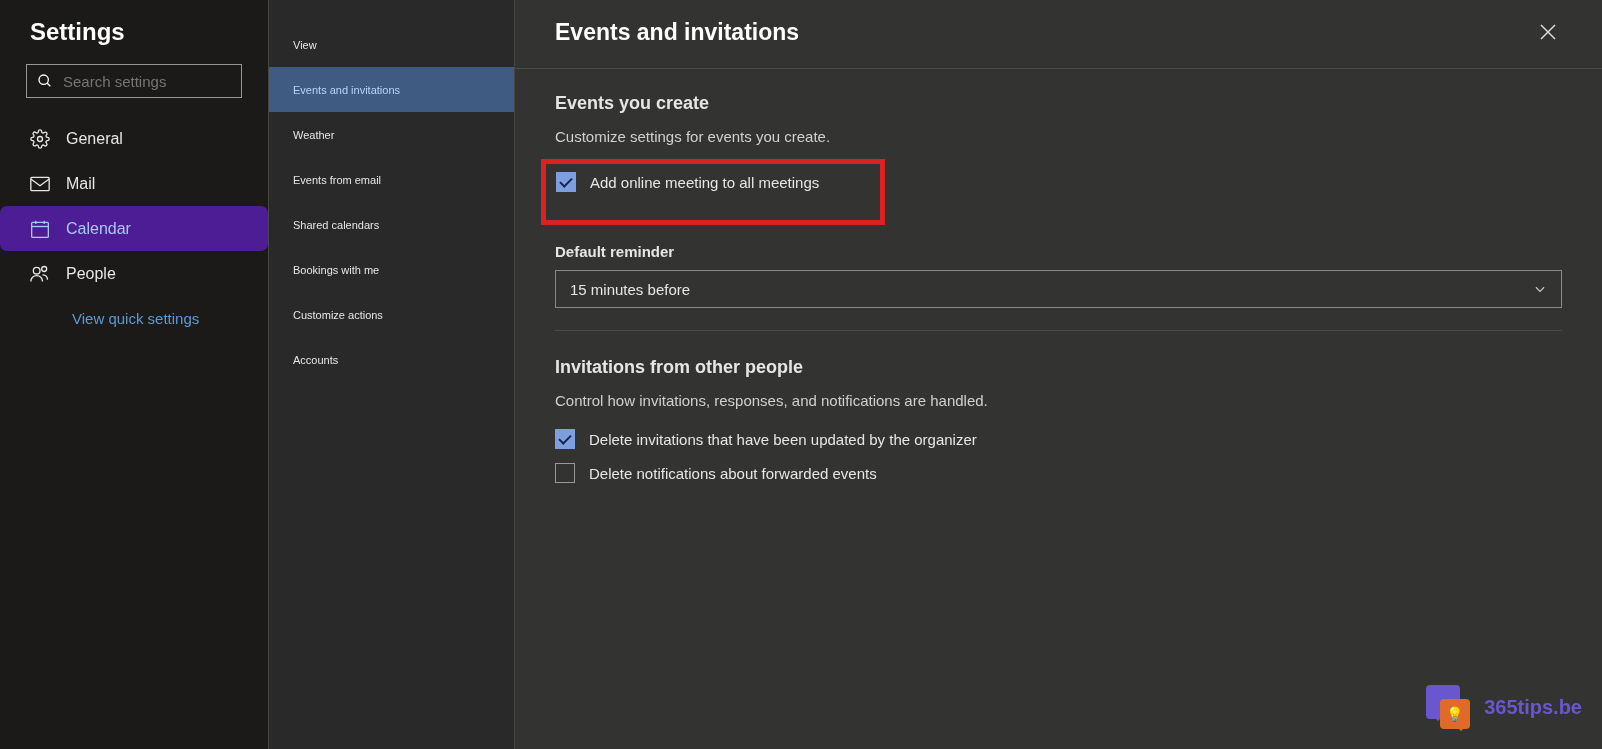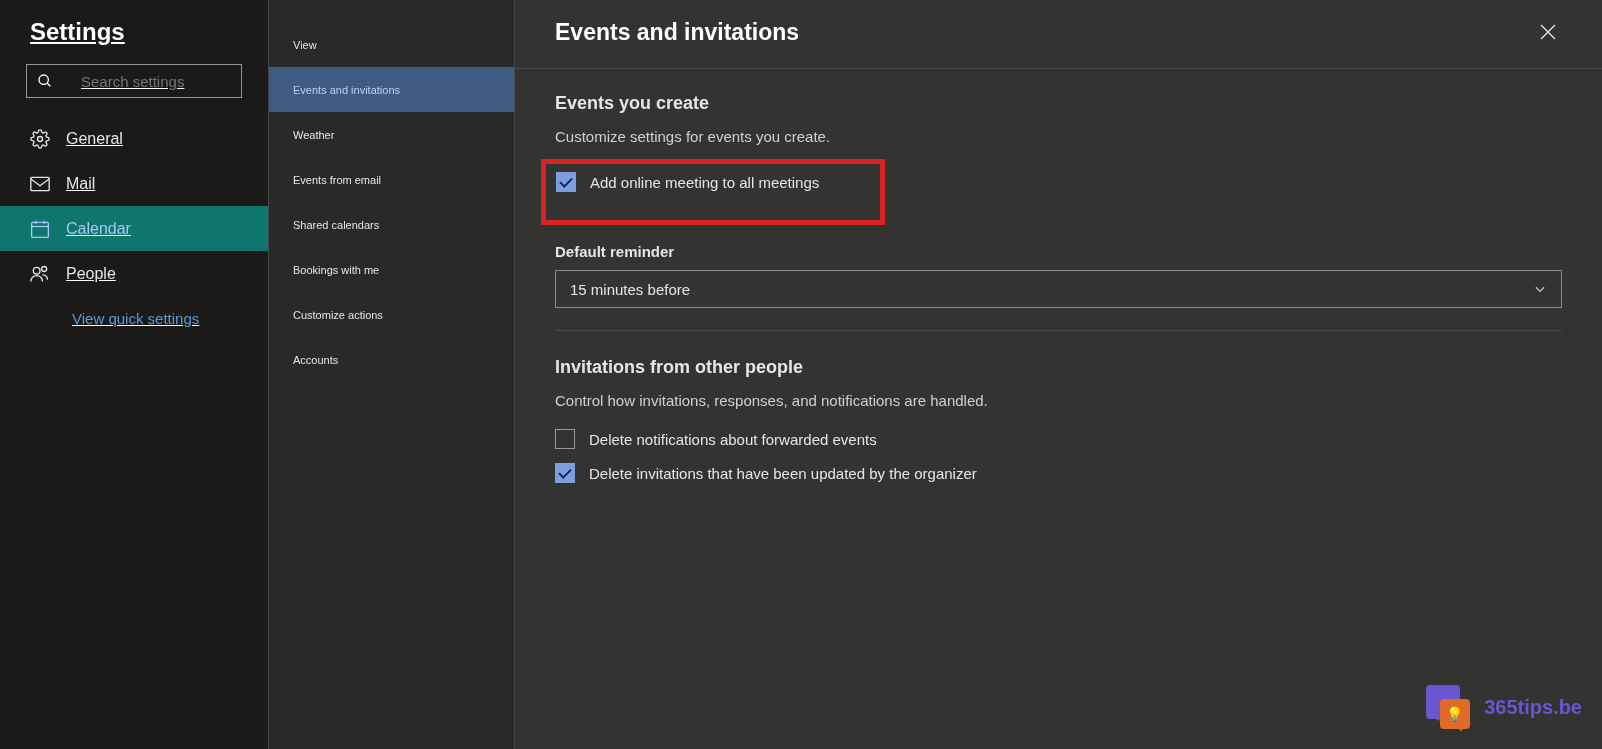--- a/index.html
+++ b/index.html
@@ -1,28 +1,28 @@
 <!DOCTYPE html>
 <html><head>
 <meta charset="utf-8">
 <style>
   * { box-sizing: border-box; margin:0; padding:0; }
   html,body { width:1602px; height:749px; font-family: "Segoe UI", Arial, sans-serif; background:#292929; overflow:hidden; }
   body { display:flex; color:#fff; }
 
   
-  .col-left { width:268px; background:#1b1a19; padding:18px 0 0 0; flex-shrink:0;text-decoration:underline; }
+  .col-left { width:268px; background:#1b1a19; padding:18px 0 0 0; flex-shrink:0; }
   .settings-title { font-size:24px; font-weight:600; padding:0 0 18px 30px; }
-  .search-wrap { margin:0 26px 10px 26px; border:1px solid #979693; height:34px; display:flex; align-items:center; padding:0 10px; gap:28px;}
+  .search-wrap { margin:0 26px 10px 26px; border:1px solid #979693; height:34px; display:flex; align-items:center; padding:0 10px; gap:10px;}
   .search-wrap input { background:transparent; border:none; outline:none; color:#e0e0e0; font-size:15px; width:100%; }
   .search-icon { color:#fff; }
 
   .nav { padding-top:8px; }
   .nav-item { display:flex; align-items:center; gap:16px; height:45px; padding-left:30px; font-size:16px; color:#e6e6e6; cursor:pointer;}
-  .nav-item.selected { background:#0f766e; color:#a9c8f5; }
+  .nav-item.selected { background:#4c1d95; color:#a9c8f5;border-radius:7px; }
   .nav-item .icon { width:20px; display:flex; align-items:center; justify-content:center; }
   .quick-link { color:#5b9bd5; font-size:15px; padding:14px 0 0 72px; cursor:pointer;}
 
   
   .col-mid { width:247px; background:#292929; border-left:1px solid #454545; border-right:1px solid #454545; flex-shrink:0;}
   .mid-item { height:45px; display:flex; align-items:center; padding-left:24px; font-size:11px; color:#e6e6e6; cursor:pointer;}
   .mid-item.selected { background:#3f5b82; color:#b9d3f7; }
   .mid-wrap { padding-top:22px; }
 
   
@@ -183,26 +183,26 @@
       </span>
     </div>
 
 
     <hr class="sep">
 
     <div class="section-title">Invitations from other people</div>
     <div class="section-sub">Control how invitations, responses, and notifications are handled.</div>
 
     <div class="checkbox-row">
+      <div class="checkbox checked"></div>
+      <span>Delete invitations that have been updated by the organizer</span>
+    </div>
+    <div class="checkbox-row">
       <div class="checkbox"></div>
       <span>Delete notifications about forwarded events</span>
-    </div>
-    <div class="checkbox-row">
-      <div class="checkbox checked"></div>
-      <span>Delete invitations that have been updated by the organizer</span>
     </div>
   </div>
 
   <div class="watermark">
     <div class="wm-icon">
       <div class="wm-back"></div>
       <div class="wm-front">
           <span class="bulb">💡</span>
         </div>
     </div>

